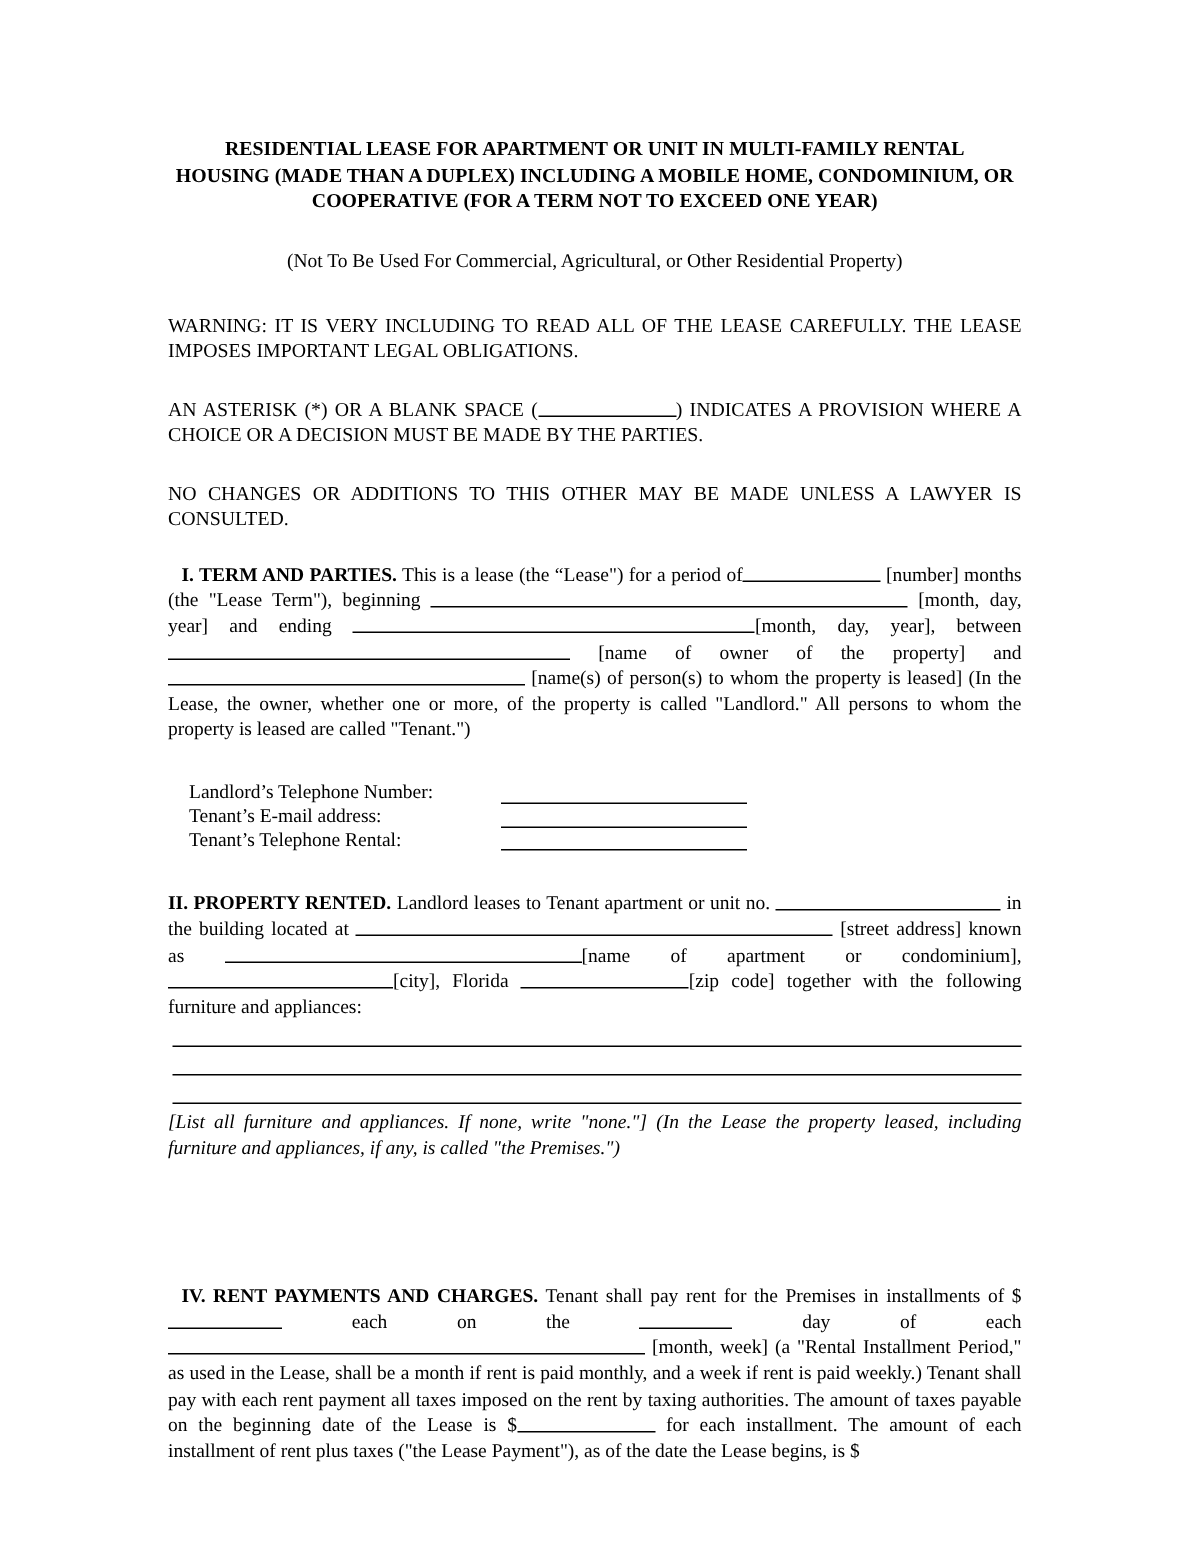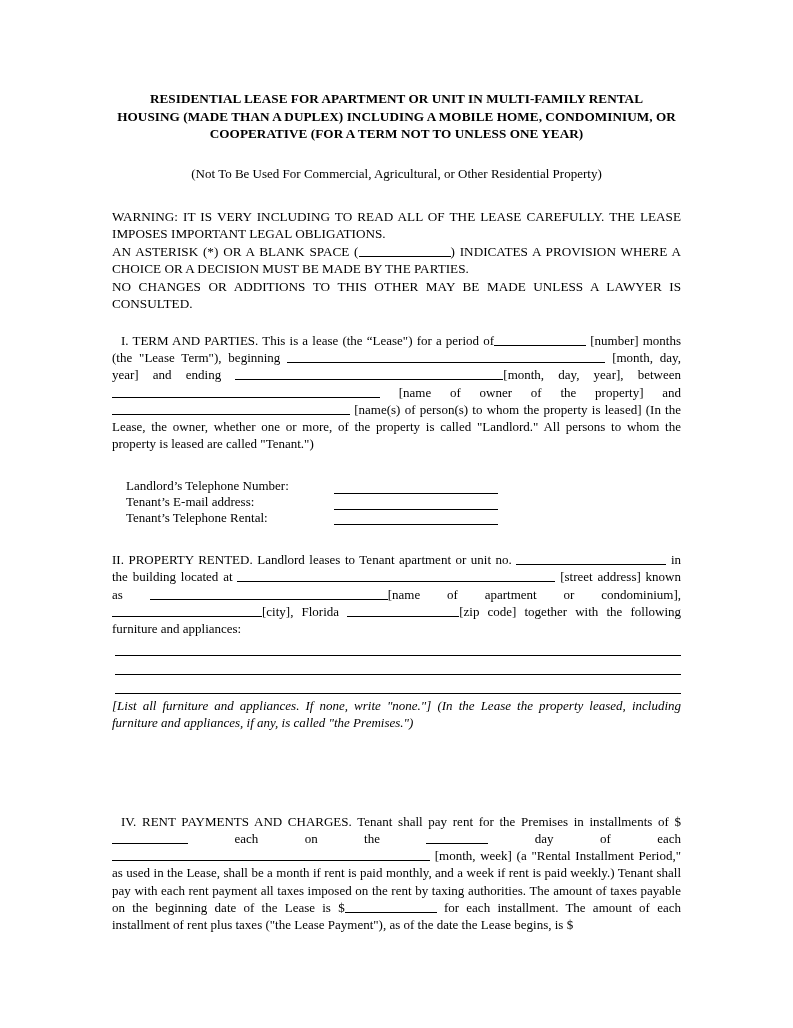--- a/index.html
+++ b/index.html
@@ -43,32 +43,33 @@
     font-size: 13px;
     margin-top: 22px;
     line-height: 17px;
   }
 
   
   .notice {
     font-size: 13.2px;
     line-height: 17.6px;
     text-align: justify;
+    margin-top: 21px;
   }
   .notice.first { margin-top: 26px; }
 
   
   .section {
     font-size: 13px;
     line-height: 17.2px;
     text-align: justify;
     margin-top: 19px;
   }
   .section .lead {
-    font-weight: normal;
+    font-weight: bold;
   }
   .indent-first { text-indent: 9px; }
 
   
   .blank {
     display: inline-block;
     border-bottom: 1.3px solid #000;
     vertical-align: baseline;
     height: 11px;
     margin-bottom: -1px;
@@ -128,21 +129,21 @@
 </style>
 </head>
 <body>
 
 <div class="page">
   <div class="content">
 
     <div class="title-block">
       <span class="title-line">RESIDENTIAL LEASE FOR APARTMENT OR UNIT IN MULTI-FAMILY RENTAL</span>
       <span class="title-line">HOUSING (MADE THAN A DUPLEX) INCLUDING A MOBILE HOME, CONDOMINIUM, OR</span>
-      <span class="title-line">COOPERATIVE (FOR A TERM NOT TO UNLESS ONE YEAR)</span>
+      <span class="title-line">COOPERATIVE (FOR A TERM NOT TO EXCEED ONE YEAR)</span>
     </div>
 
     <div class="subtitle">(Not To Be Used For Commercial, Agricultural, or Other Residential Property)</div>
 
     <div class="notice first">WARNING: IT IS VERY INCLUDING TO READ ALL OF THE LEASE CAREFULLY. THE LEASE IMPOSES IMPORTANT LEGAL OBLIGATIONS.</div>
 
     <div class="notice"><span>AN ASTERISK (*) OR A BLANK SPACE (</span><span class="blank b-lg"></span><span>) INDICATES A PROVISION WHERE A CHOICE OR A DECISION MUST BE MADE BY THE PARTIES.</span></div>
 
     <div class="notice">NO CHANGES OR ADDITIONS TO THIS OTHER MAY BE MADE UNLESS A LAWYER IS CONSULTED.</div>
 

